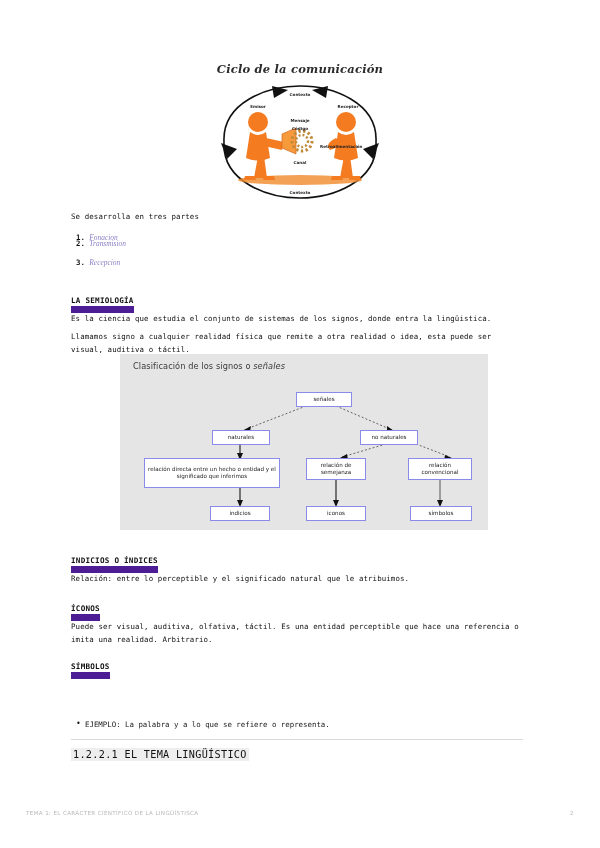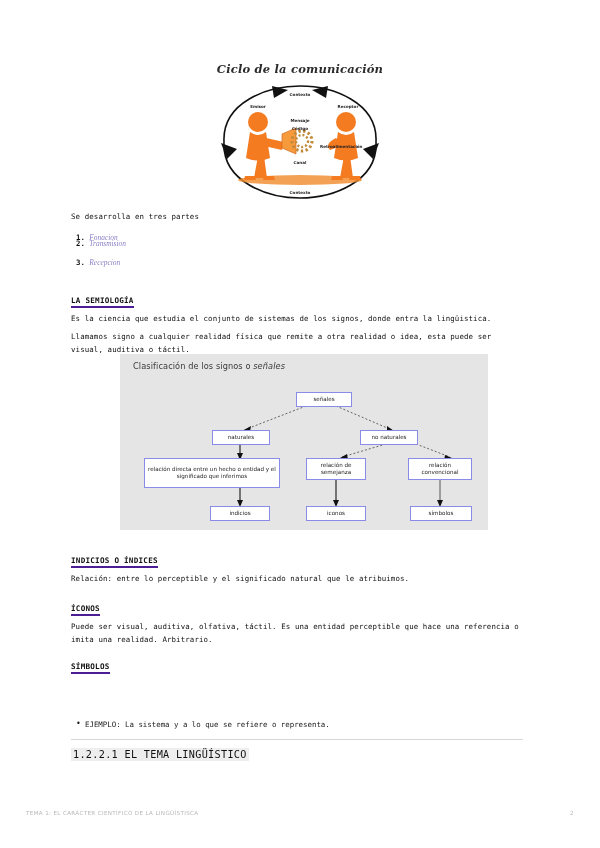--- a/index.html
+++ b/index.html
@@ -18,21 +18,21 @@
 
   
   .txt{position:absolute;font-size:7.4px;line-height:13.4px;color:#111;
        letter-spacing:.12px;}
   .lead{left:71px;top:210px;width:450px;}
   .num{position:absolute;left:76px;font-size:7.4px;line-height:13px;}
   .num b{color:#111;font-weight:700;}
   .num i{color:#8a7fc4;font-style:italic;font-family:Liberation Serif, serif;}
 
   h3.sec{position:absolute;margin:0;font-size:7.6px;font-weight:700;
-      letter-spacing:.25px;color:#111;border-bottom:2px solid #4c1d95;
+      letter-spacing:.25px;color:#111;border-bottom:7px solid #4c1d95;
       display:inline-block;padding-bottom:.5px;}
 
   .body1{left:71px;top:312px;width:452px;}
   .body2{left:71px;top:330px;width:452px;}
 
   
   .diagram{position:absolute;left:120px;top:354px;width:368px;height:176px;
       background:#e5e5e5;}
   .diagram .dtitle{position:absolute;left:13px;top:7px;
       font-family:"DejaVu Sans","Liberation Sans",sans-serif;font-size:8.2px;
@@ -171,21 +171,21 @@
     <div class="nbox" style="left:290px;top:152px;width:62px;height:15px">símbolos</div>
   </div>
 
   <h3 class="sec" style="left:71px;top:556px">INDICIOS O ÍNDICES</h3>
   <div class="txt b-ind">Relación: entre lo perceptible y el significado natural que le atribuimos.</div>
 
   <h3 class="sec" style="left:71px;top:604px">ÍCONOS</h3>
   <div class="txt b-ico">Puede ser visual, auditiva, olfativa, táctil. Es una entidad perceptible que hace una referencia o imita una realidad. Arbitrario.</div>
 
   <h3 class="sec" style="left:71px;top:662px">SÍMBOLOS</h3>
-  <div class="bullet">EJEMPLO: La sistema y a lo que se refiere o representa.</div>
+  <div class="bullet">EJEMPLO: La palabra y a lo que se refiere o representa.</div>
 
   <hr class="rule">
   <div class="bignum">1.2.2.1 EL TEMA LINGÜÍSTICO</div>
 
   <div class="footer">
     <span>TEMA 1: EL CARÁCTER CIENTÍFICO DE LA LINGÜÍSTISCA</span>
     <span>2</span>
   </div>
 
 </div>

